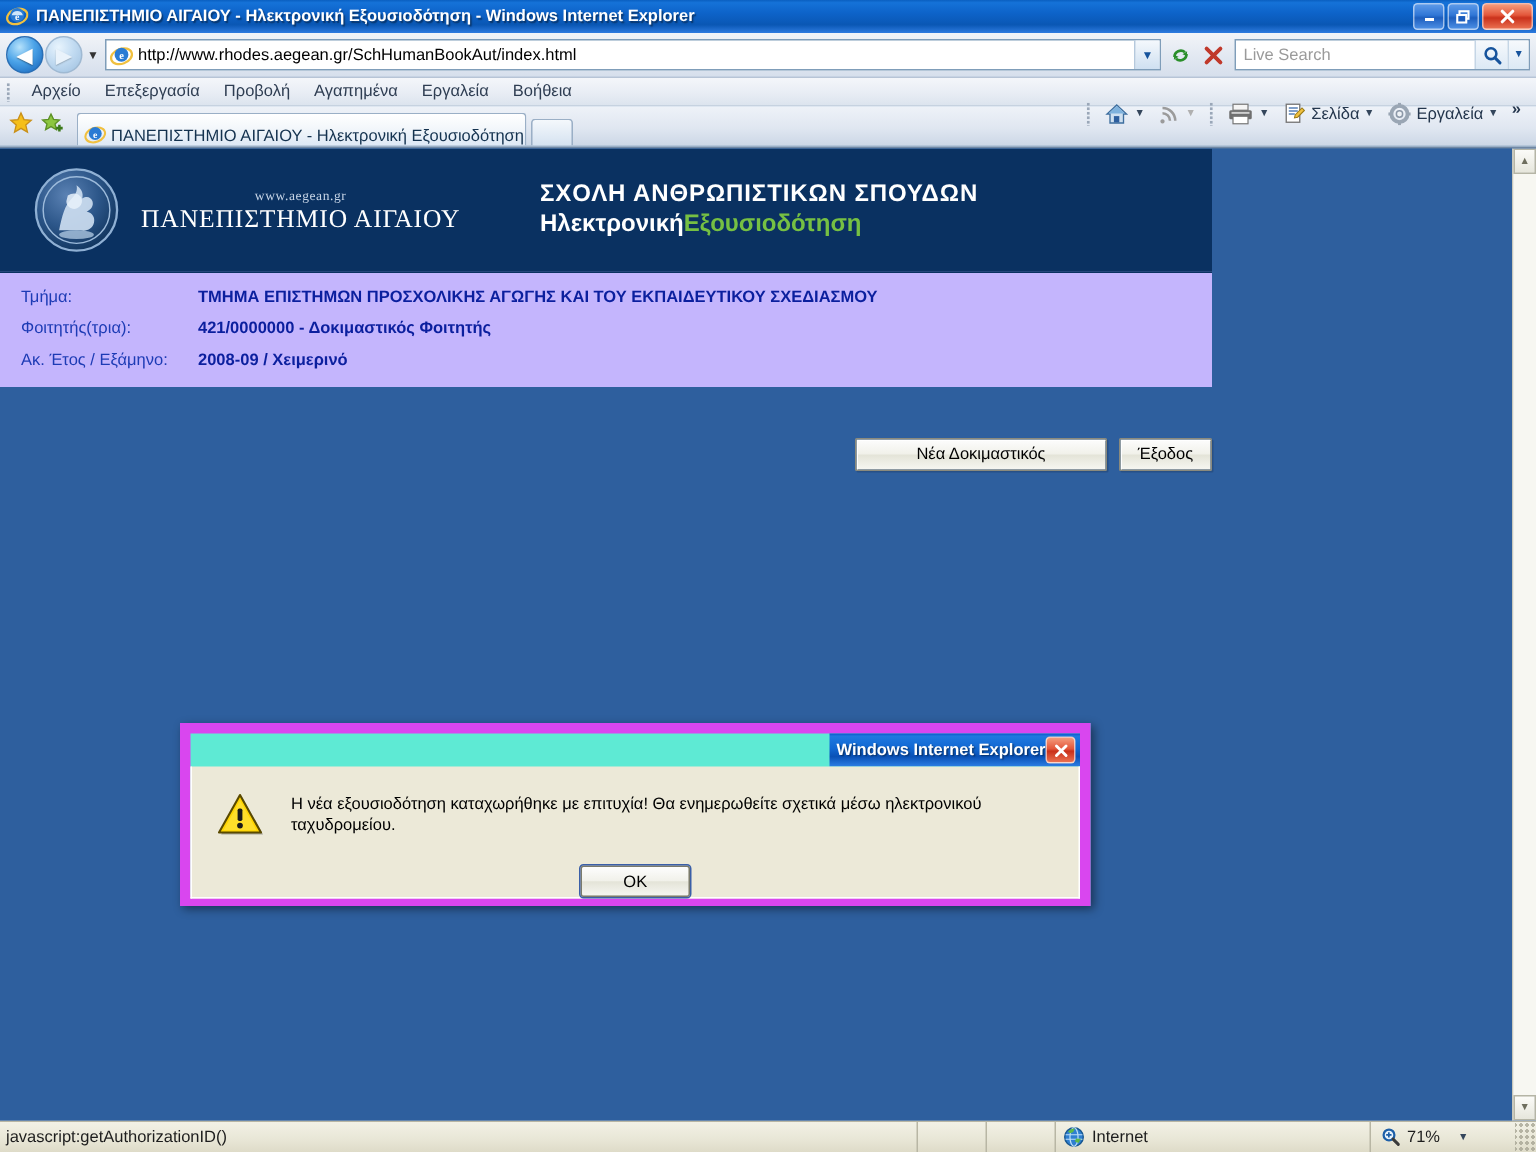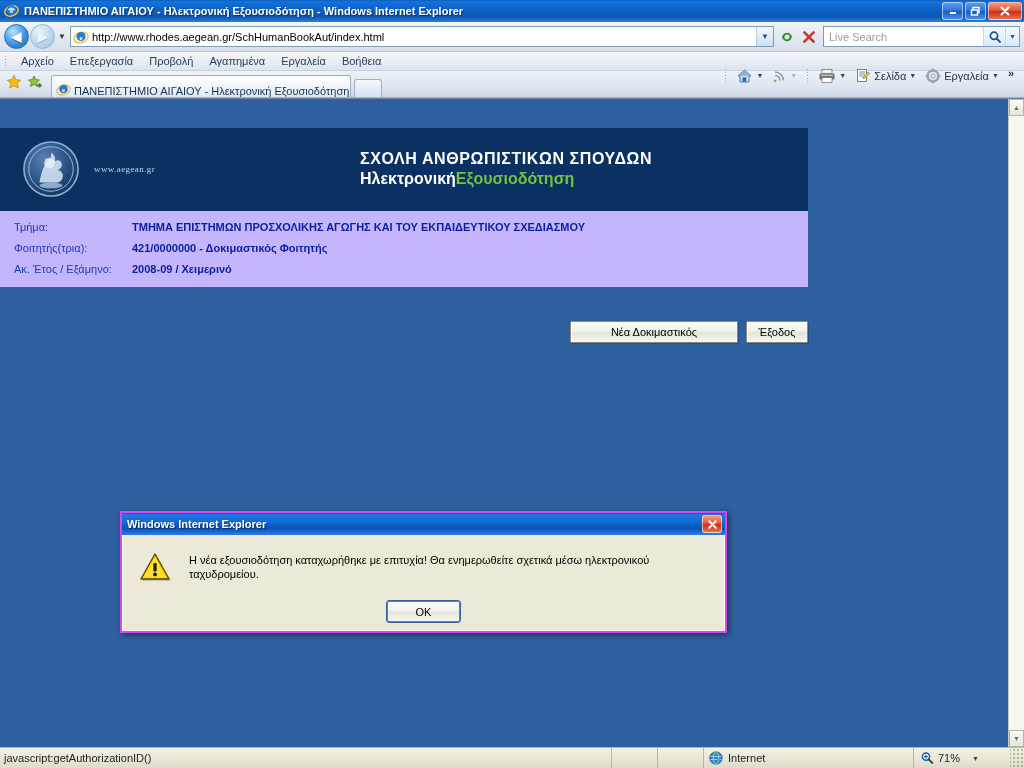--- a/index.html
+++ b/index.html
@@ -248,21 +248,20 @@
     background: #2e5f9e;
     display: flex;
     overflow: hidden;
     border-top: 1px solid #6f87a4;
   }
   .page {
     flex: 1 1 auto;
     position: relative;
     background: #2e5f9e;
     overflow: hidden;
-    margin-top: 29px;
   }
 
   .site-header {
     width: 808px;
     height: 82px;
     background: #0a3161;
     display: flex;
     align-items: center;
     position: relative;
   }
@@ -341,25 +340,26 @@
     white-space:nowrap;
   }
   #btn-new { width: 168px; }
   #btn-exit { width: 62px; }
 
   
   .dialog {
     position: absolute;
     left: 120px; top: 383px;
     width: 607px; height: 122px;
-    background: #0c4a6e;
-    border: 2px solid #d946ef;
+    background: #5eead4;
+    border: 7px solid #d946ef;
     box-shadow: 2px 2px 6px rgba(0,0,0,0.45);
     display:flex; flex-direction:column;
     z-index: 50;
+    align-items: flex-end;
   }
   .dlg-title {
     height: 22px;
     background: linear-gradient(to bottom,#0a58c8 0%,#1f79e0 8%,#1167d2 45%,#0a51b6 70%,#2d7ee4 100%);
     display:flex; align-items:center;
     padding-left:5px; padding-right:3px;
     flex:none;
   }
   .dlg-title-text {
     color:#fff; font-size:11px; font-weight:bold;
@@ -660,20 +660,21 @@
               </defs>
               <circle cx="30" cy="30" r="28" fill="url(#sealg)" stroke="#8fb0d4" stroke-width="1.6"></circle>
               <circle cx="30" cy="30" r="23" fill="none" stroke="#9dbbdb" stroke-width="1"></circle>
               <path d="M18 44 c2-10 4-17 8-21 c3-3 5-6 4-10 c3 2 5 5 4 9 c3-2 6-1 7 2 c1 3-1 6-4 7 c4 1 6 4 5 8 c-1 4-5 6-9 5" fill="#cfe0f2" opacity=".9"></path>
               <path d="M24 20 c3-2 7-2 9 1 c2 3 0 7-3 8 c-3 1-7-1-7-5" fill="#e8f1fa" opacity=".85"></path>
               <ellipse cx="30" cy="47" rx="12" ry="3" fill="#bed5ec" opacity=".7"></ellipse>
             </svg>
           </span>
           <span class="uni-names">
             <span class="uni-www">www.aegean.gr</span>
+            <span class="uni-name">ΠΑΝΕΠΙΣΤΗΜΙΟ ΑΙΓΑΙΟΥ</span>
           </span>
         </div>
         <div class="school-block">
           <span class="school-line1">ΣΧΟΛΗ ΑΝΘΡΩΠΙΣΤΙΚΩΝ ΣΠΟΥΔΩΝ</span>
           <span class="school-line2">
             <span class="w">Ηλεκτρονική</span><span class="g">Εξουσιοδότηση</span>
           </span>
         </div>
       </div>
 

